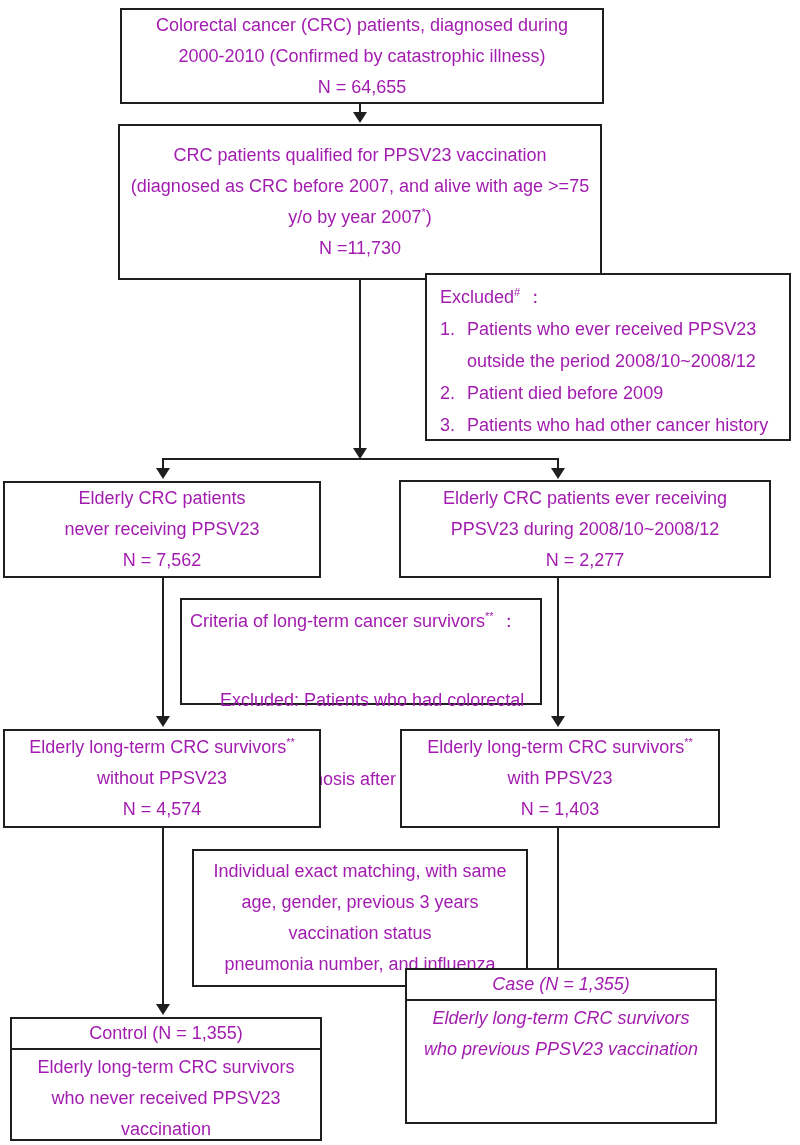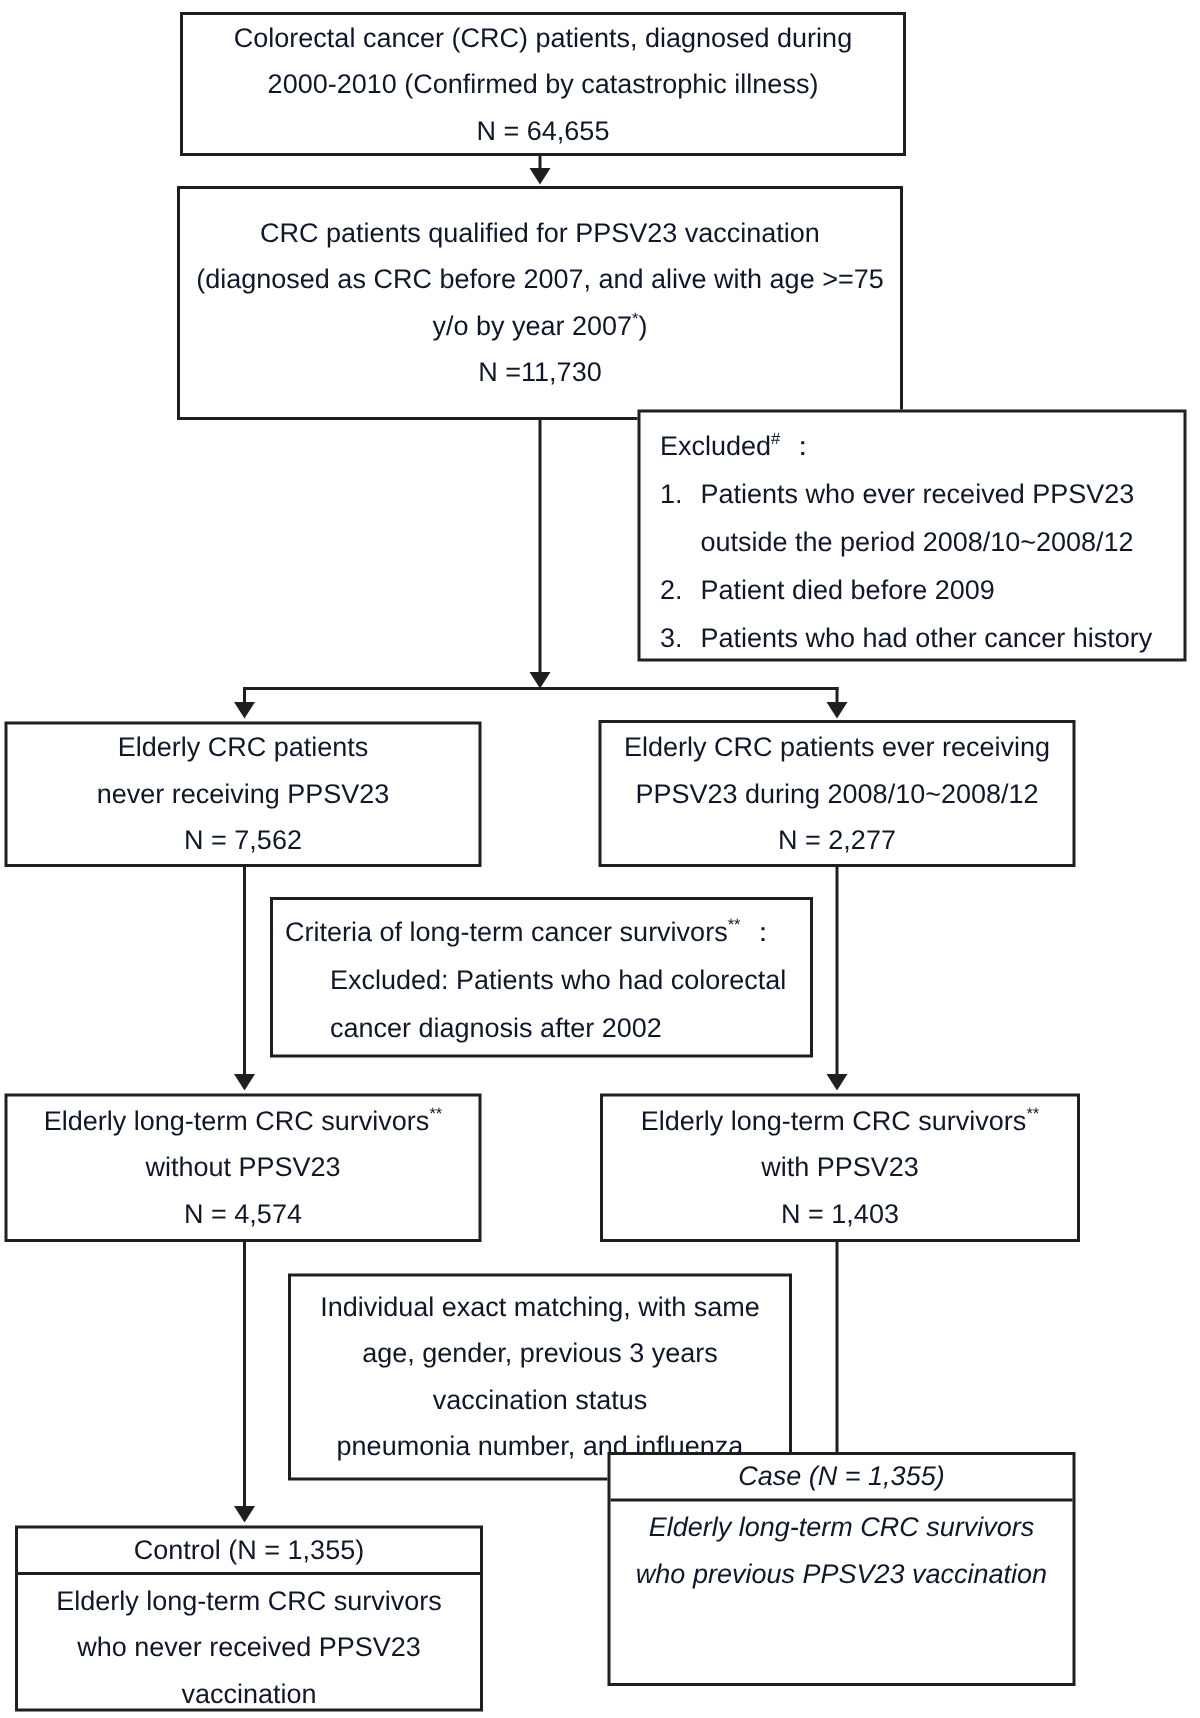--- a/index.html
+++ b/index.html
@@ -6,21 +6,21 @@
     margin: 0;
     padding: 0;
     background: #ffffff;
   }
   .stage {
     position: relative;
     width: 800px;
     height: 1145px;
     background: #ffffff;
     font-family: "Liberation Sans", sans-serif;
-    color: #0f172a;
+    color: #a21caf;
     font-size: 18px;
     overflow: hidden;
   }
   .box {
     position: absolute;
     border: 2px solid #1f1f1f;
     background: #ffffff;
     box-sizing: border-box;
   }
   .center-col {
@@ -45,26 +45,26 @@
   .box-top       { left: 120px; top: 8px;    width: 484px; height: 96px;  }
   .box-qualified { left: 118px; top: 124px;  width: 484px; height: 156px; }
   
   .box-excluded  { left: 425px; top: 273px;  width: 366px; height: 168px;
                    padding: 6px 8px 0 13px; }
   .box-excluded .tline { line-height: 32px; }
   .excl-item { display: flex; align-items: flex-start; }
   .excl-num  { width: 27px; flex: none; line-height: 32px; }
   
   .box-never   { left: 3px;   top: 481px; width: 318px; height: 97px; }
-  .box-ever    { left: 399px; top: 480px; width: 318px; height: 98px; }
+  .box-ever    { left: 399px; top: 480px; width: 372px; height: 98px; }
   
   .box-criteria { left: 180px; top: 598px; width: 362px; height: 107px;
                   padding: 5px 6px 0 8px; }
   .box-criteria .tline { line-height: 32px; }
-  .indent { margin-left: 30px; }
+  .indent { margin-left: 30px; margin-top: 47px; }
   
   .box-without { left: 3px;   top: 729px; width: 318px; height: 99px; }
   .box-with    { left: 400px; top: 729px; width: 320px; height: 99px; }
   
   .box-matching { left: 192px; top: 849px; width: 336px; height: 138px; }
   
   .box-control { left: 10px;  top: 1017px; width: 312px; height: 124px; }
   .box-case    { left: 405px; top: 968px; width: 312px; height: 156px; font-style: italic; }
   .result-header {
     height: 29px;

